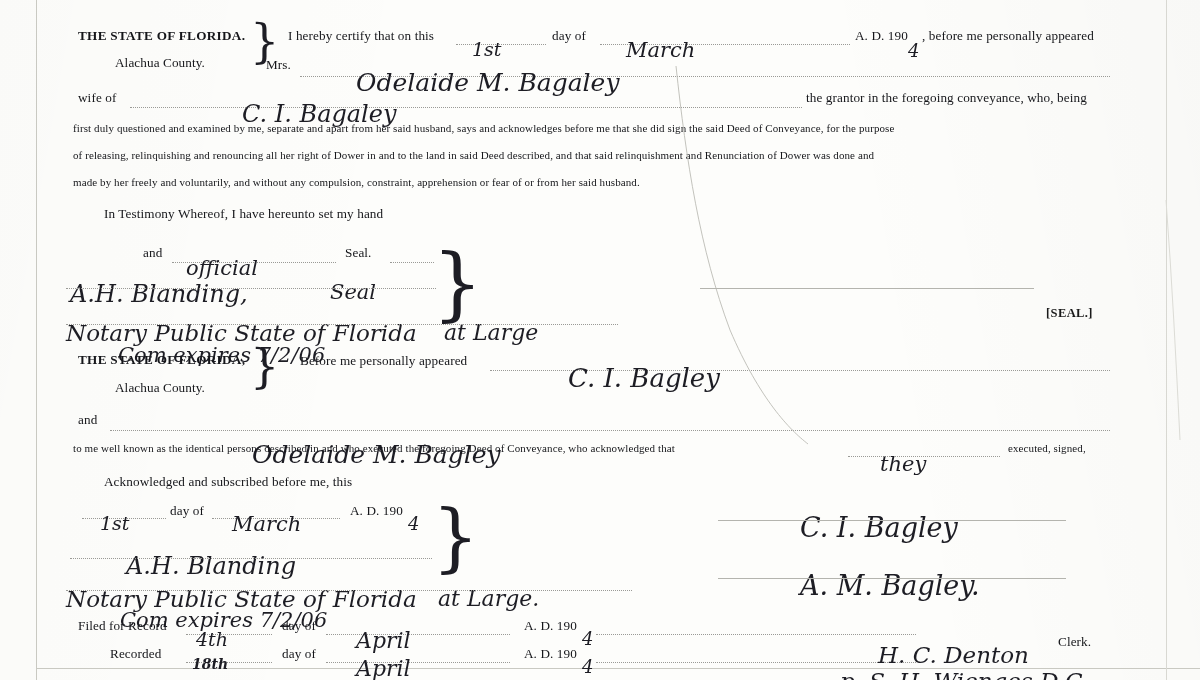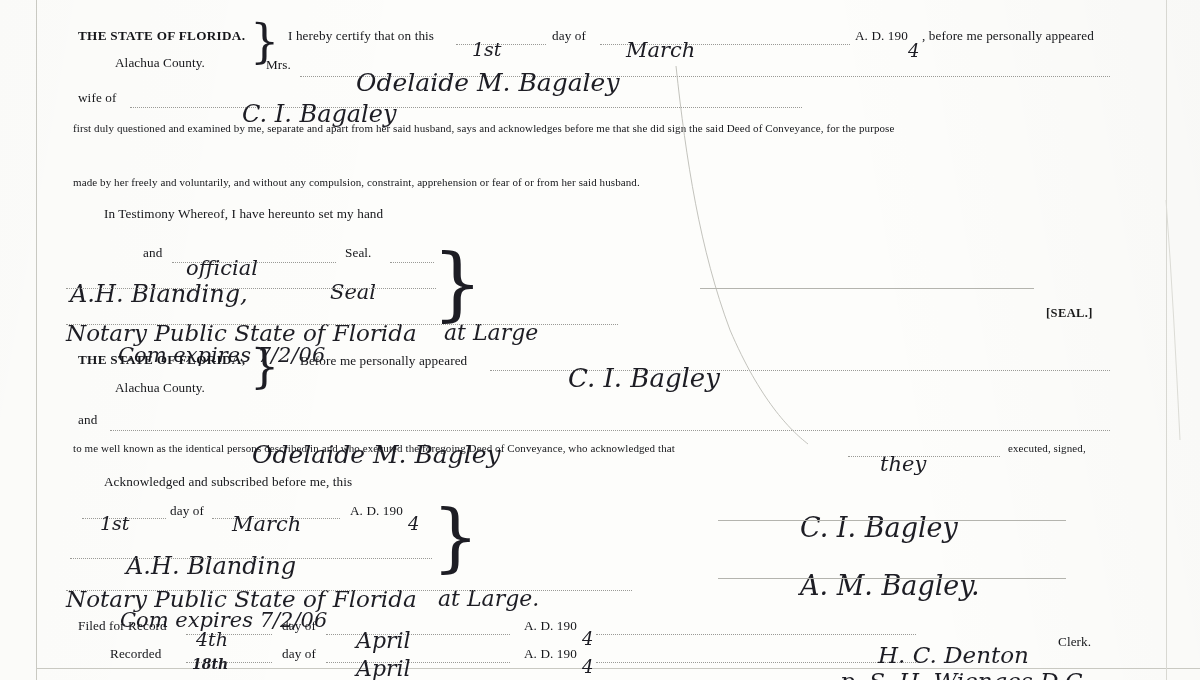--- a/index.html
+++ b/index.html
@@ -106,22 +106,24 @@
   <div class="hand" style="left:626px; top:38px; font-size:21px;">March</div>
   <div class="hand" style="left:908px; top:40px; font-size:18px;">4</div>
 
   <div class="printed" style="left:266px; top:57px;">Mrs.</div>
   <div class="rule" style="left:300px; top:76px; width:810px;"></div>
   <div class="hand" style="left:356px; top:68px; font-size:25px;">Odelaide M. Bagaley</div>
 
   <div class="printed" style="left:78px; top:90px;">wife of</div>
   <div class="rule" style="left:130px; top:107px; width:672px;"></div>
   <div class="hand" style="left:242px; top:100px; font-size:24px;">C. I. Bagaley</div>
+  <div class="printed" style="left:806px; top:90px;">the grantor in the foregoing conveyance, who, being</div>
 
   <div class="printed small" style="left:73px; top:122px;">first duly questioned and examined by me, separate and apart from her said husband, says and acknowledges before me that she did sign the said Deed of Conveyance, for the purpose</div>
+  <div class="printed small" style="left:73px; top:149px;">of releasing, relinquishing and renouncing all her right of Dower in and to the land in said Deed described, and that said relinquishment and  Renunciation of Dower  was done and</div>
   <div class="printed small" style="left:73px; top:176px;">made by her freely and voluntarily, and without any compulsion, constraint, apprehension or fear of or from her said husband.</div>
 
   <div class="printed" style="left:104px; top:206px;">In Testimony Whereof, I have hereunto set my hand</div>
 
   <div class="printed" style="left:143px; top:245px;">and</div>
   <div class="rule" style="left:172px; top:262px; width:164px;"></div>
   <div class="hand" style="left:186px; top:256px; font-size:21px;">official</div>
   <div class="printed" style="left:345px; top:245px;">Seal.</div>
   <div class="rule" style="left:390px; top:262px; width:44px;"></div>
 

